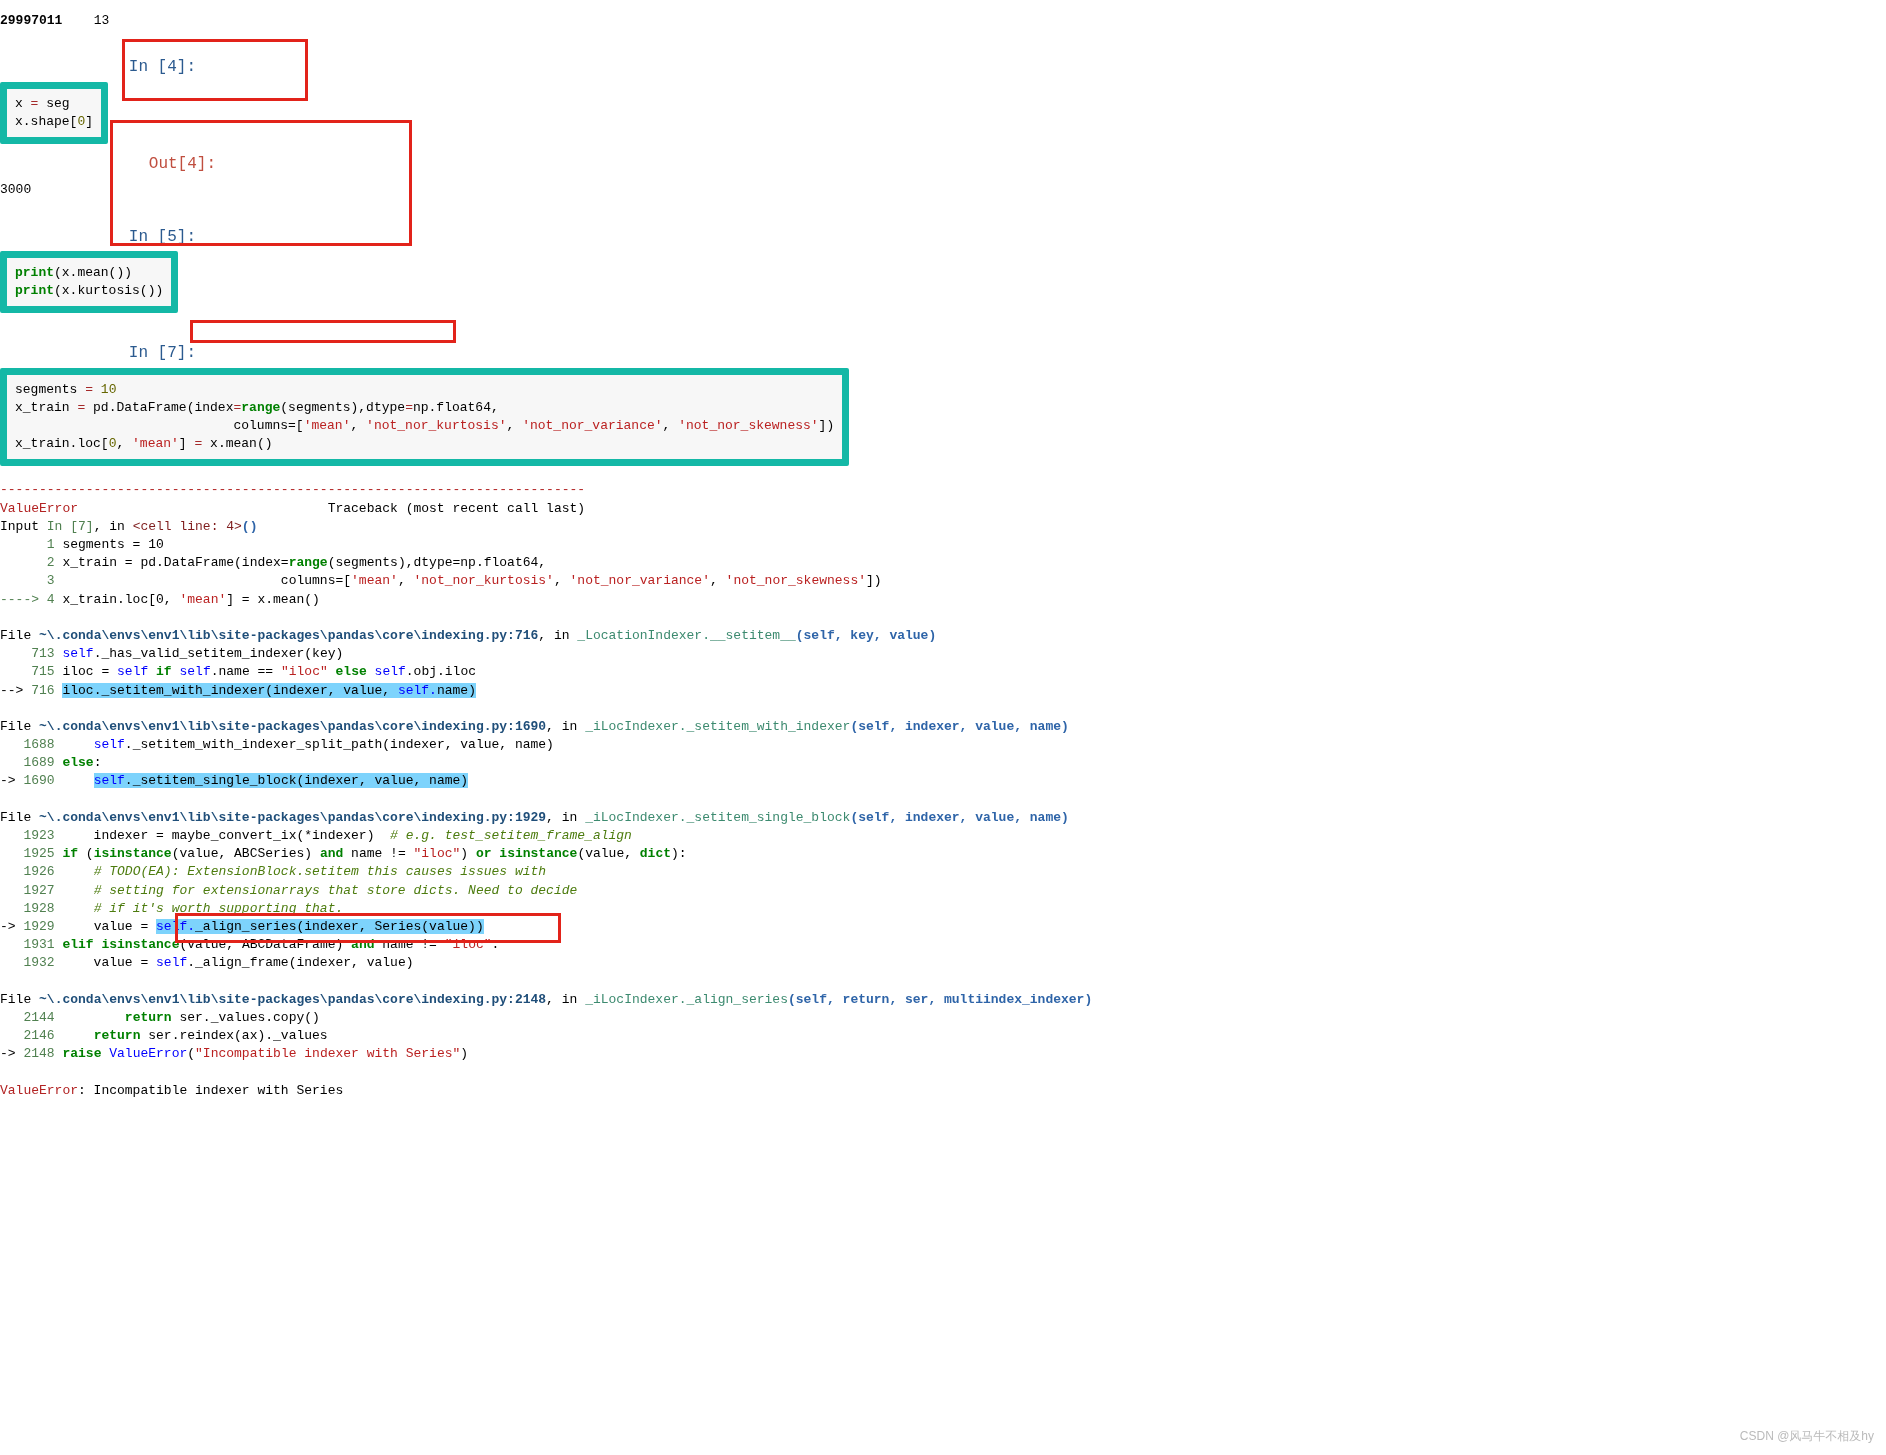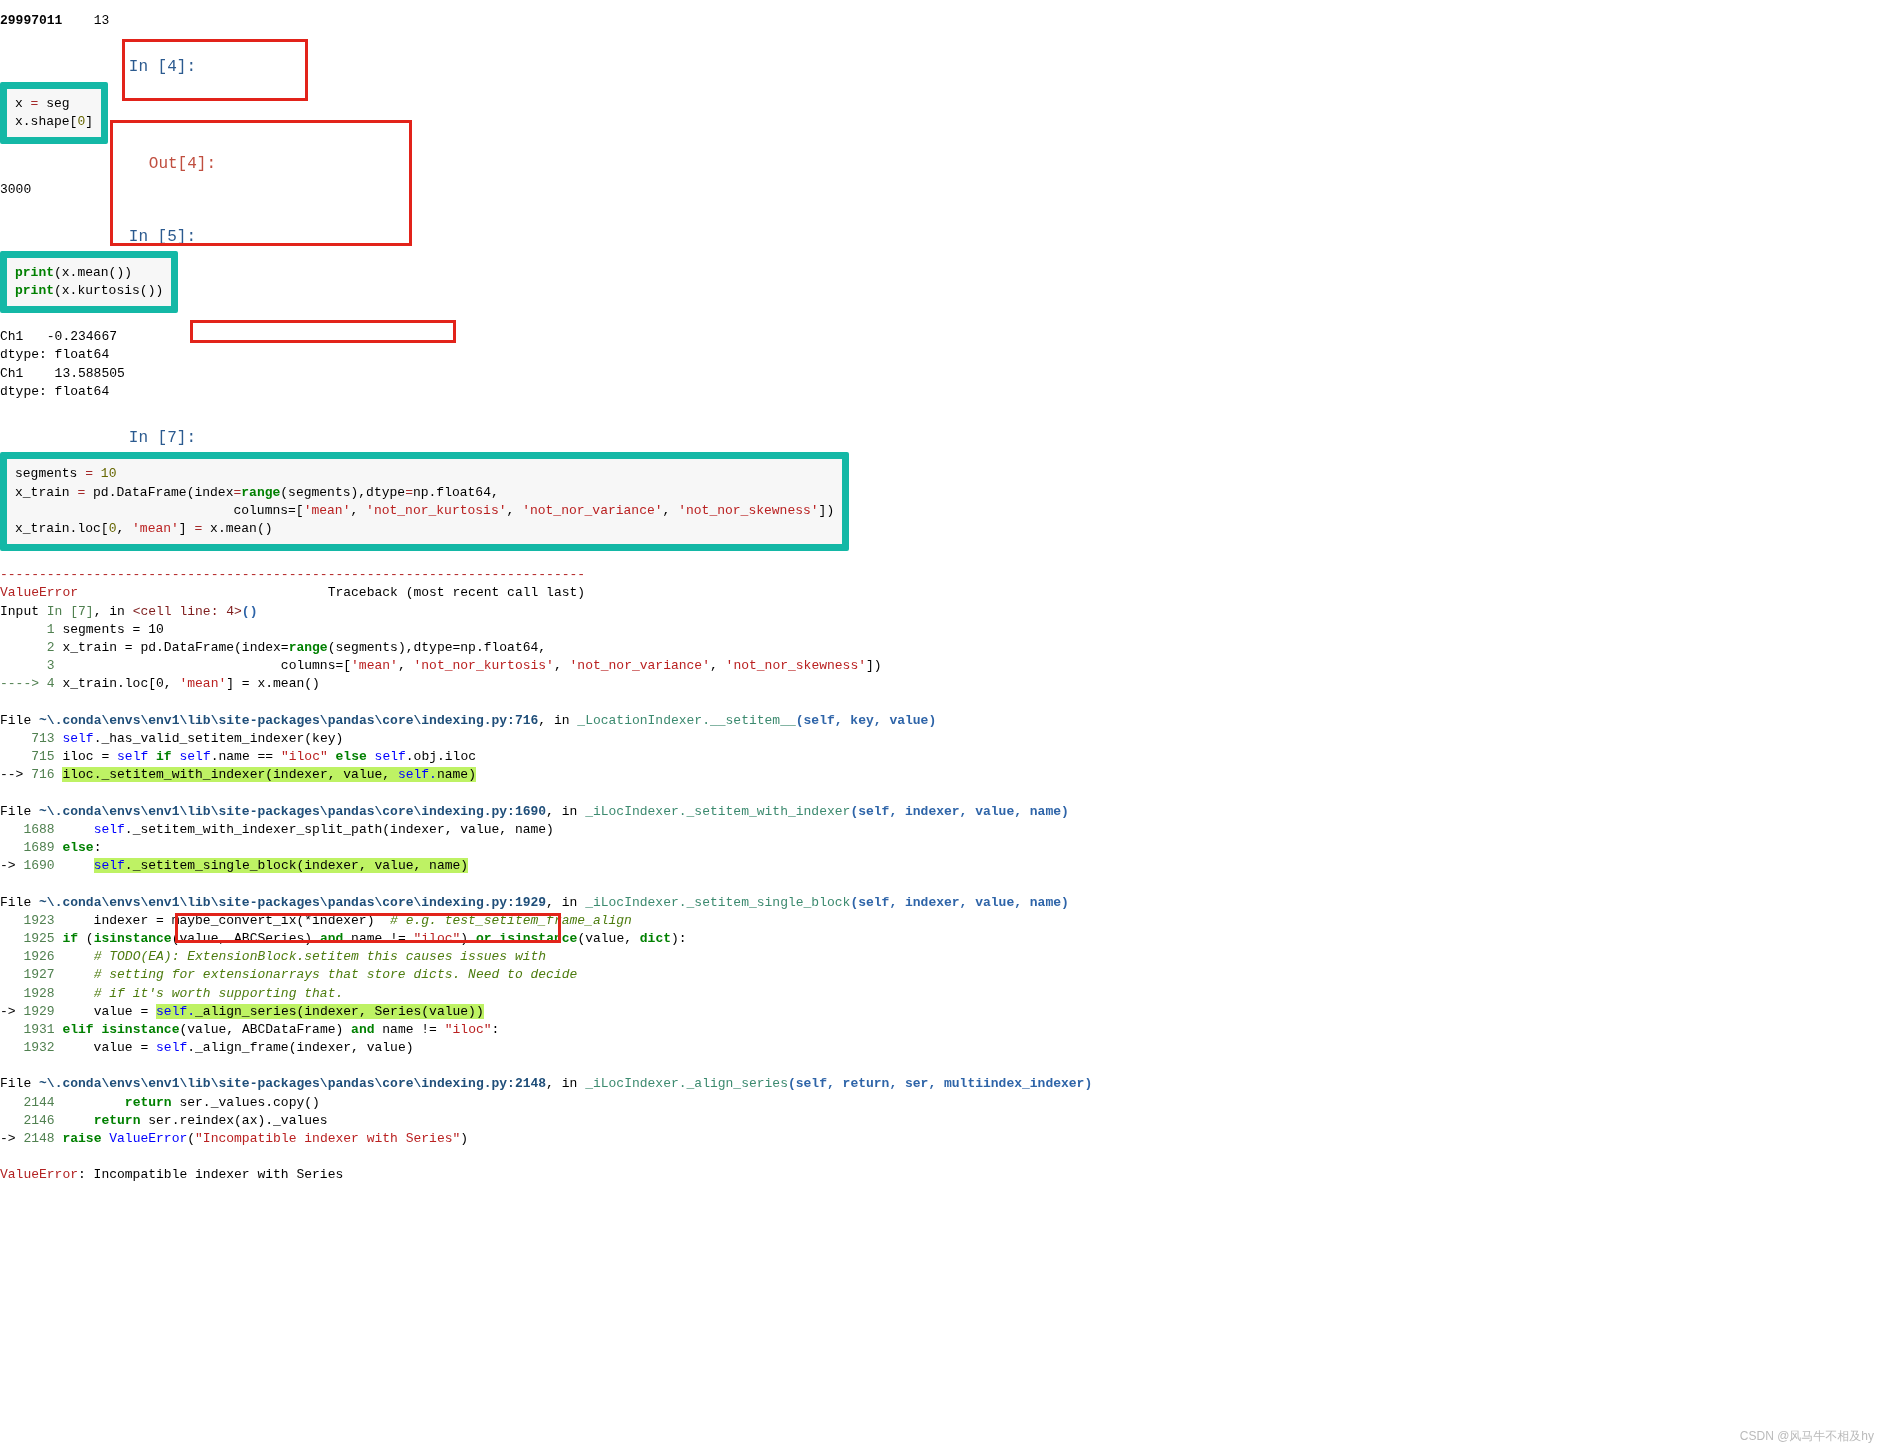--- a/index.html
+++ b/index.html
@@ -49,21 +49,21 @@
   .red-box-1 { position:absolute; border: 3px solid #e2231a; pointer-events:none;}
   .kw-green { color: #008000; font-weight: bold; }
   .fn-blue { color: #0000ff; }
   .str-red { color: #ba2121; }
   .num { color: #666600; }
   .err-name { color: #b22222; }
   .path-blue { color: #1f4e79; font-weight:bold;}
   .tb-func { color: #3c8a6f; }
   .tb-args { color: #2e64a8; font-weight: bold; }
   .tb-lineno { color: #508050; }
-  .hl-yellow { background: #bef264; }
+  .hl-yellow { background: #7dd3fc; }
   .cell-line-cyan { color: #7f1d1d; font-family: Liberation Mono, monospace; }
   .comment { color: #4d7c0f; font-style: italic;}
   .watermark {
     position: fixed; right: 12px; bottom: 10px;
     color: #bbb; font-size: 12px; font-family: sans-serif; margin-top: 11px;
   }
   .red-r1 { top: 39px; left: 122px; width: 180px; height: 56px; }
   .red-r2 { top: 120px; left: 110px; width: 296px; height: 120px; }
   .red-r3 { top: 320px; left: 190px; width: 260px; height: 17px; }
   .red-r4 { top: 913px; left: 175px; width: 380px; height: 24px; }
@@ -90,24 +90,20 @@
   </div>
 
   <div class="cell" style="margin-top:14px;">
     <div class="prompt prompt-in">In  [5]:</div>
     <div class="code-box"><span class="kw-green">print</span><span>(x.mean())</span>
 <span class="kw-green">print</span><span>(x.kurtosis())</span></div>
   </div>
 
   <div class="cell">
     <div class="prompt"></div>
-    <div class="out-box"><span>Ch1   -0.234667</span>
-<span>dtype: float64</span>
-<span>Ch1    13.588505</span>
-<span>dtype: float64</span></div>
   </div>
 
   <div class="cell" style="margin-top:14px;">
     <div class="prompt prompt-in">In  [7]:</div>
     <div class="code-box"><span>segments </span><span style="color:#a52a2a">=</span><span> </span><span class="num">10</span>
 <span>x_train </span><span style="color:#a52a2a">=</span><span> pd.DataFrame(index</span><span style="color:#a52a2a">=</span><span class="kw-green">range</span><span>(segments),dtype</span><span style="color:#a52a2a">=</span><span>np.float64,</span>
 <span>                            columns</span><span>=[</span><span class="str-red">'mean'</span><span>, </span><span class="str-red">'not_nor_kurtosis'</span><span>, </span><span class="str-red">'not_nor_variance'</span><span>, </span><span class="str-red">'not_nor_skewness'</span><span>])</span>
 <span>x_train.loc[</span><span class="num">0</span><span>, </span><span class="str-red">'mean'</span><span>] </span><span style="color:#a52a2a">=</span><span> x.mean()</span></div>
   </div>
 

